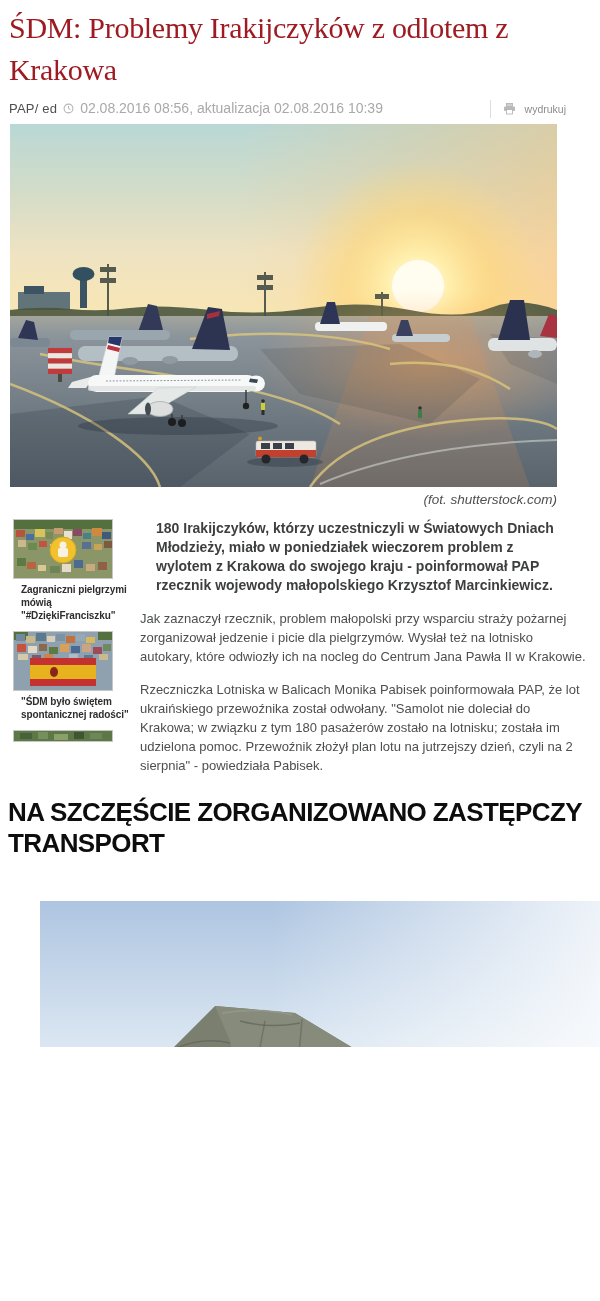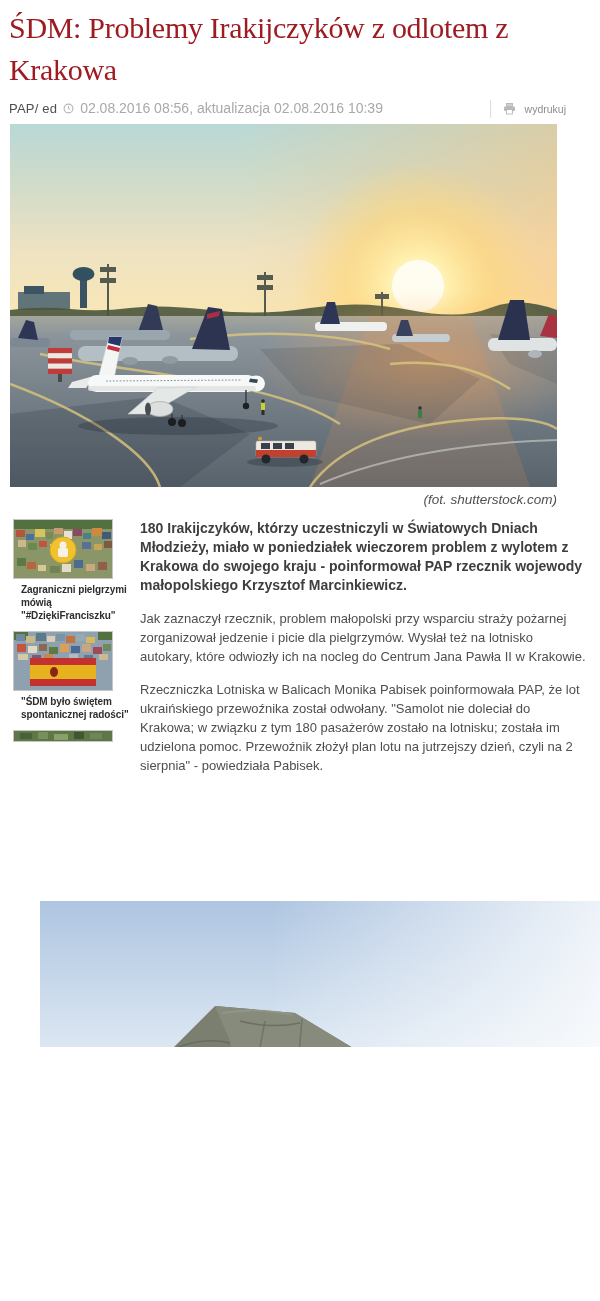--- a/index.html
+++ b/index.html
@@ -26,21 +26,21 @@
   .content{margin:12px 10px 0 9px;display:flex;}
   .sidebar{width:118px;flex:none;}
   .sb-head{font-size:13.5px;font-weight:bold;color:#141414;margin:2px 0 10px 4px;
            letter-spacing:0.2px;}
   .thumb{width:98px;height:58px;border:1px solid #c6c6c6;background:#ddd;
          margin:0 0 4px 4px;display:block;}
   .thumb.strip{height:10px;margin-top:3px;}
   .sb-cap{font-size:10px;font-weight:bold;color:#2d2d2d;line-height:13px;
           width:112px;margin:0 0 9px 12px;letter-spacing:-0.1px;}
   .article-col{flex:1;padding-left:13px;padding-right:2px;}
-  .lead{font-size:14px;font-weight:bold;color:#3d3f3e;line-height:19px;margin:0 0 14px;}
+  .lead{font-size:14px;font-weight:bold;color:#3d3f3e;line-height:19px;margin:0 16px 14px;}
   .bodytxt{font-size:13px;color:#4c4e50;line-height:19px;margin:0 0 14px;}
   
   .subhead{margin:8px 10px 0 8px;width:575px;font-size:26px;font-weight:700;
            color:#0d0d0d;line-height:31px;letter-spacing:-0.6px;}
   
   .truck-fig{position:absolute;left:0;top:885;top:885px;width:600px;height:416px;overflow:hidden;}
   svg{display:block;}
 </style>
 </head>
 <body>
@@ -311,20 +311,21 @@
       </div>
     </div>
 
     <div class="article-col">
       <p class="lead">180 Irakijczyków, którzy uczestniczyli w Światowych Dniach Młodzieży, miało w poniedziałek wieczorem problem z wylotem z Krakowa do swojego kraju - poinformował PAP rzecznik wojewody małopolskiego Krzysztof Marcinkiewicz.</p>
       <p class="bodytxt">Jak zaznaczył rzecznik, problem małopolski przy wsparciu straży pożarnej zorganizował jedzenie i picie dla pielgrzymów. Wysłał też na lotnisko autokary, które odwiozły ich na nocleg do Centrum Jana Pawła II w Krakowie.</p>
       <p class="bodytxt">Rzeczniczka Lotniska w Balicach Monika Pabisek poinformowała PAP, że lot ukraińskiego przewoźnika został odwołany. "Samolot nie doleciał do Krakowa; w związku z tym 180 pasażerów zostało na lotnisku; została im udzielona pomoc. Przewoźnik złożył plan lotu na jutrzejszy dzień, czyli na 2 sierpnia" - powiedziała Pabisek.</p>
     </div>
   </div>
 
+  <h2 class="subhead">NA SZCZĘŚCIE ZORGANIZOWANO ZASTĘPCZY TRANSPORT</h2>
 
   <figure class="truck-fig">
     <svg width="600" height="416" viewBox="0 0 600 416">
       <defs>
         <linearGradient id="sky2" x1="0" y1="0" x2="0" y2="1">
           <stop offset="0" stop-color="#aec5e1"></stop>
             <stop offset="0.55" stop-color="#d9e5f1"></stop>
           <stop offset="1" stop-color="#eef3f7"></stop>
         </linearGradient>
         <linearGradient id="wash" x1="0" y1="0" x2="1" y2="0">

